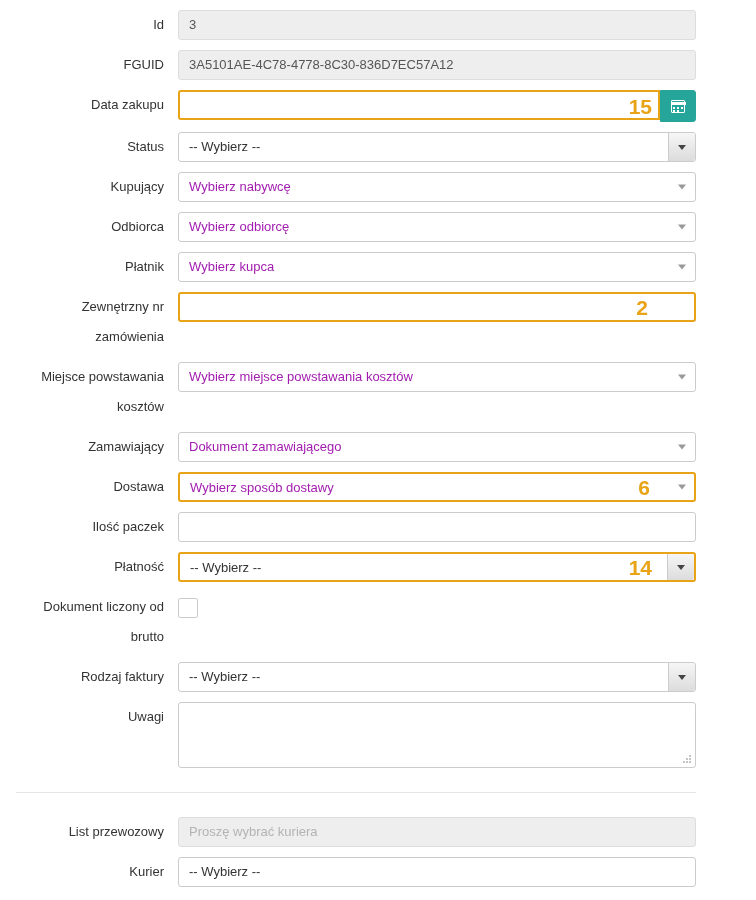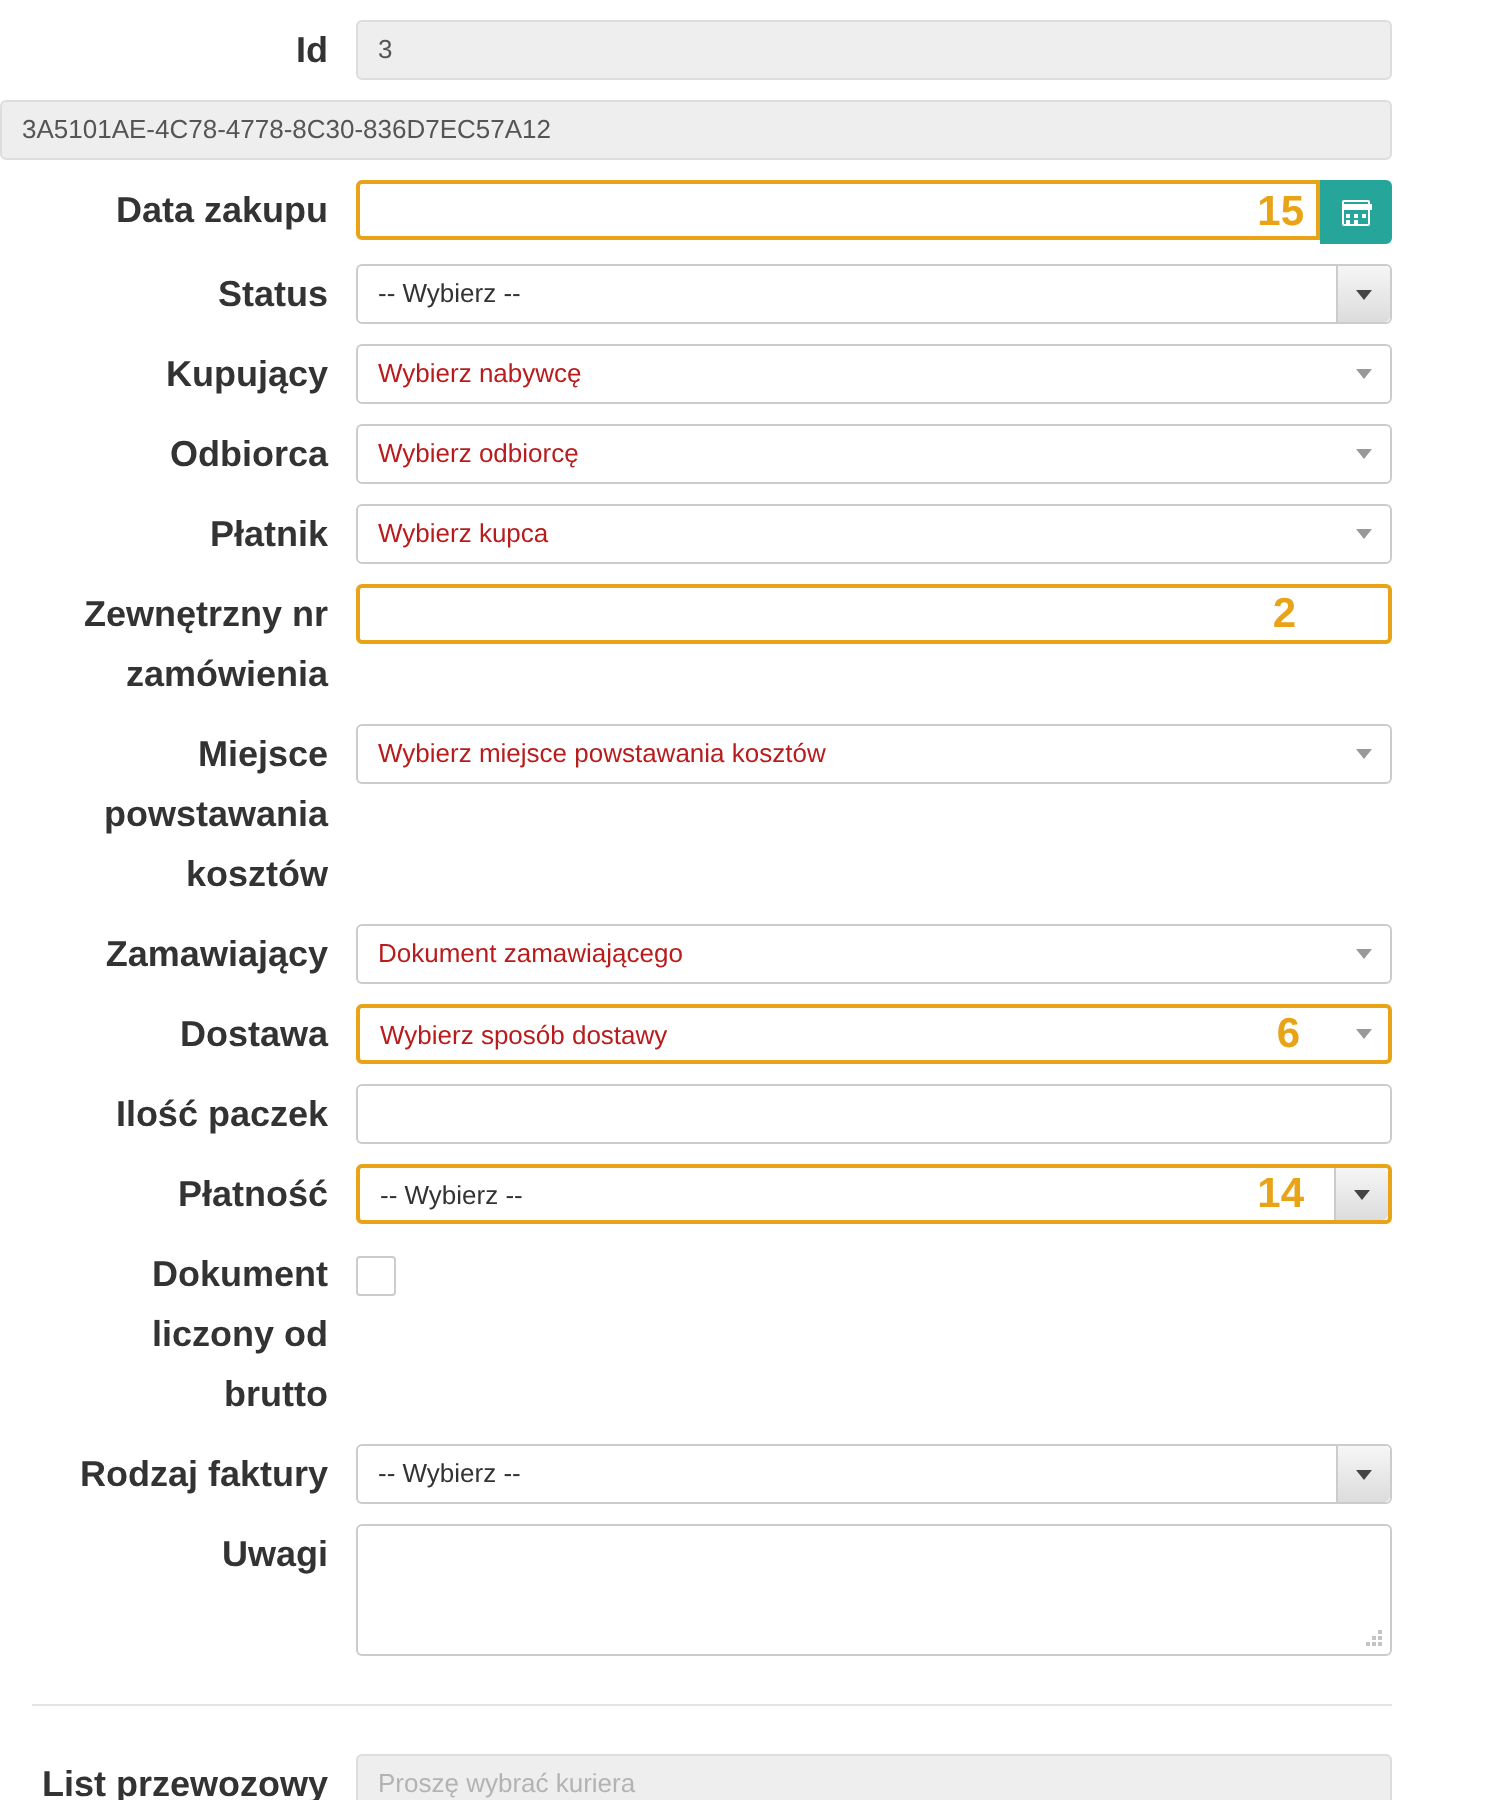--- a/index.html
+++ b/index.html
@@ -25,24 +25,24 @@
     align-items: flex-start;
     margin-bottom: 10px;
     padding: 0 60px 0 0;
   }
   .label {
     width: 178px;
     min-width: 178px;
     text-align: right;
     padding-right: 14px;
     box-sizing: border-box;
-    font-size: 18px;
+    font-size: 13px;
     color: #333333;
     line-height: 30px;
-    font-weight: bold;
+    font-weight: normal;
     padding-left: 20px;
   }
   .control {
     flex: 1;
     position: relative;
   }
   .field {
     box-sizing: border-box;
     width: 100%;
     height: 30px;
@@ -59,21 +59,21 @@
   .field.readonly {
     background: #eeeeee;
     border-color: #dddddd;
     color: #555555;
   }
   .field.placeholder {
     color: #b3b3b3;
   }
   .field.grayplace {
     background: #ffffff;
-    color: #b91c1c;
+    color: #a21caf;
   }
   
   .hl {
     border: 2px solid #e8a317 !important;
     box-shadow: 0 0 0 0 transparent;
   }
   .hl-wrap {
     position: relative;
   }
   .step-num {
@@ -237,20 +237,21 @@
 <div class="form">
 
   <div class="row">
     <div class="label">Id</div>
     <div class="control">
       <div class="field readonly">3</div>
     </div>
   </div>
 
   <div class="row">
+    <div class="label">FGUID</div>
     <div class="control">
       <div class="field readonly">3A5101AE-4C78-4778-8C30-836D7EC57A12</div>
     </div>
   </div>
 
   <div class="row">
     <div class="label">Data zakupu</div>
     <div class="control hl-wrap">
       <div class="input-group">
         <input class="field hl" type="text" value="" style="">

